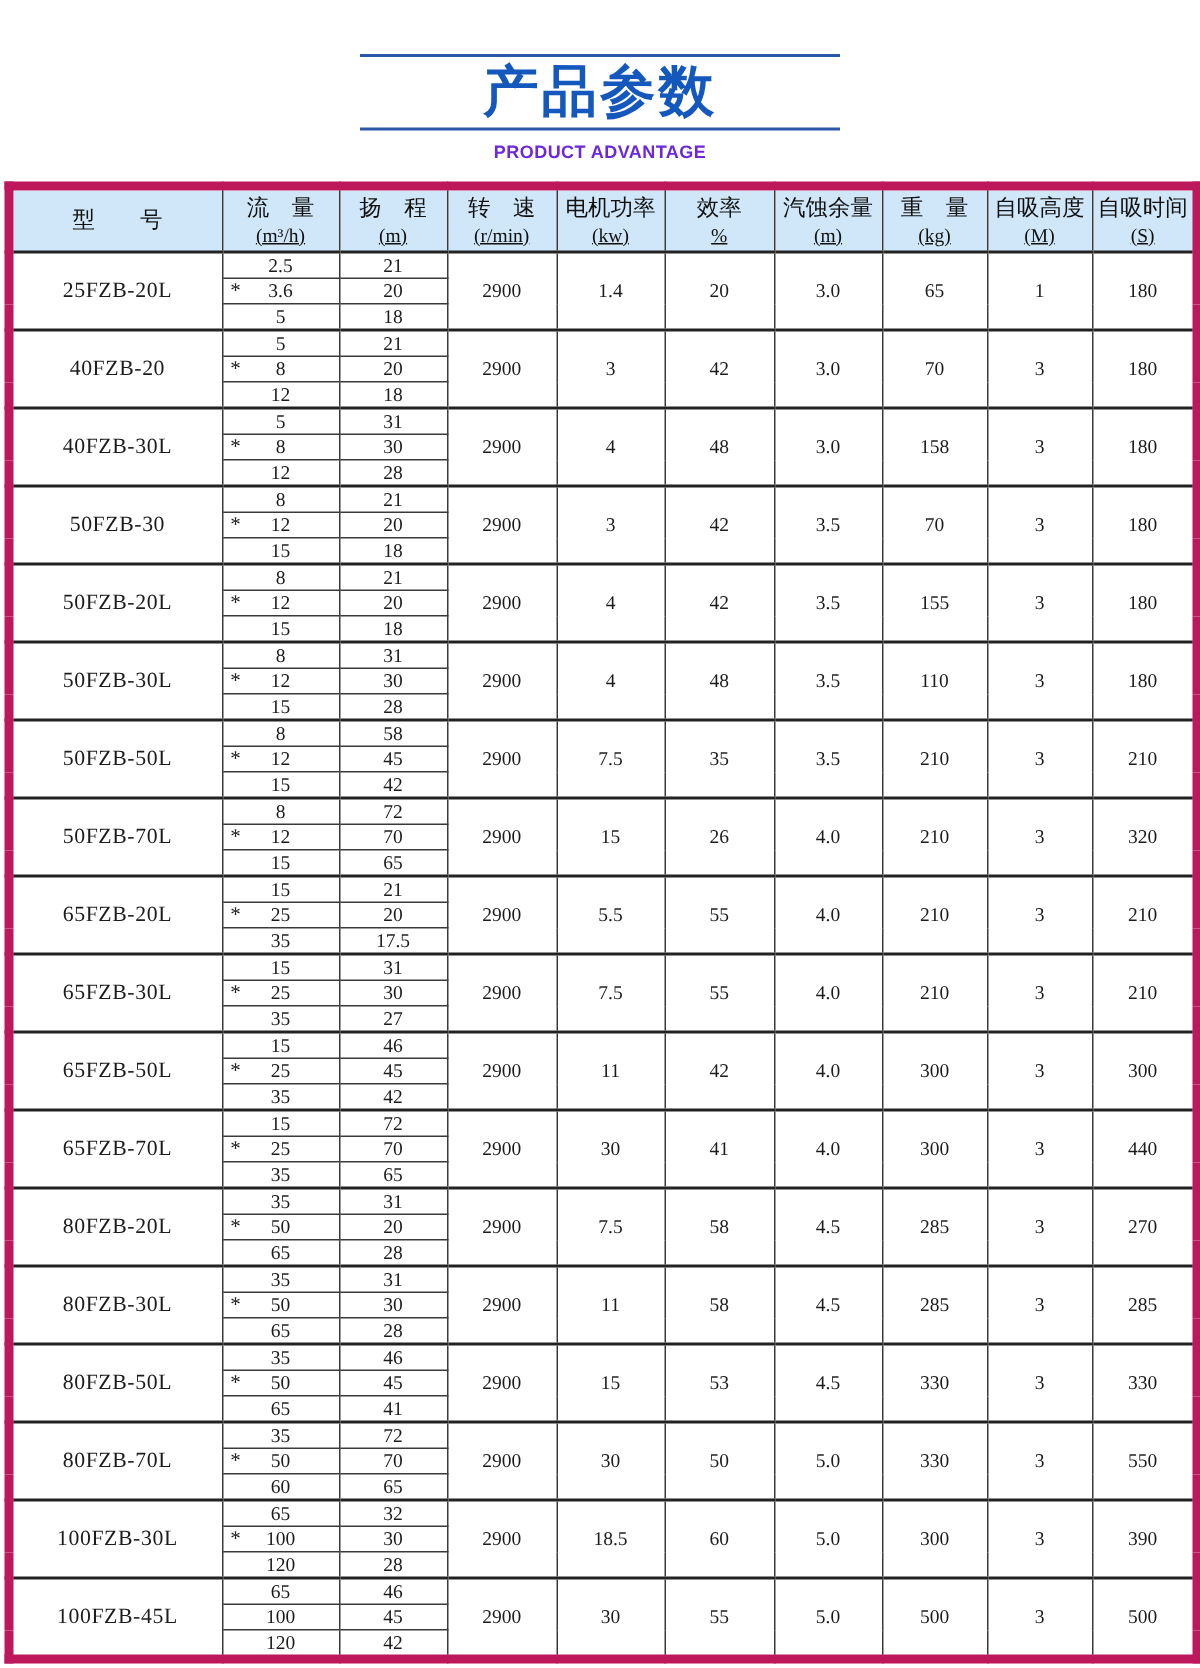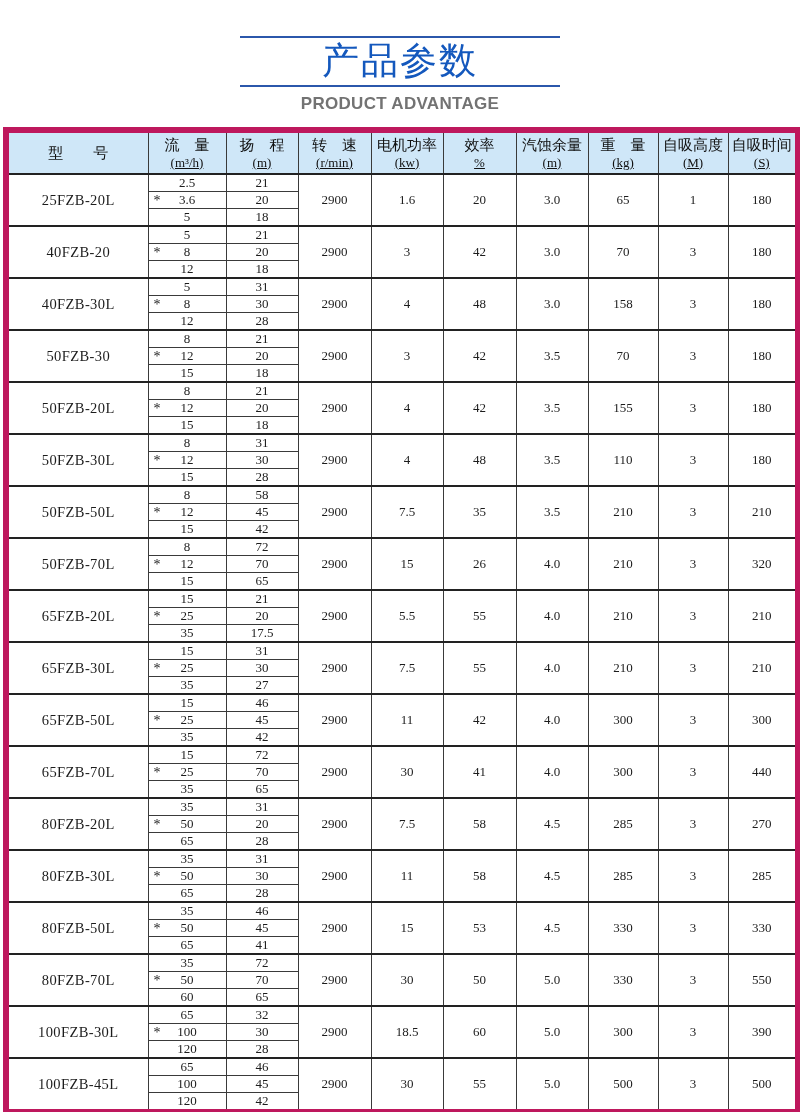--- a/index.html
+++ b/index.html
@@ -6,26 +6,26 @@
   body{
     width:800px;height:1112px;background:#ffffff;position:relative;
     font-family:"Liberation Serif","DejaVu Serif",serif;color:#1c1c1c;
     -webkit-font-smoothing:antialiased;
   }
   
   .header-block{padding-top:36px;text-align:center;}
   .rule{width:320px;height:2px;background:#2b57ab;margin:0 auto;}
   .page-title{
     font-family:"DejaVu Sans","Liberation Sans",sans-serif;
-    color:#1458bd;font-size:37px;font-weight:400;letter-spacing:2px;
+    color:#1458bd;font-size:37px;font-weight:700;letter-spacing:2px;
     line-height:1.2;margin:1px 0 2px 0;
   }
   .page-subtitle{
     font-family:"Liberation Sans","DejaVu Sans",sans-serif;
-    color:#737373;font-size:17px;font-weight:700;letter-spacing:.3px;
+    color:#6d28d9;font-size:12px;font-weight:700;letter-spacing:.3px;
     margin-top:7px;
   }
   
   table.spec{
     border-collapse:collapse;table-layout:fixed;
     width:792px;margin:13px 0 0 3px;
     border:6px solid #be185d;
   }
   .spec th,.spec td{
     border:1px solid #3a3a3a;text-align:center;vertical-align:middle;
@@ -112,21 +112,21 @@
         <div class="unit">(S)</div>
       </th>
     </tr>
   </thead>
 <tbody>
       <tr>
         <td class="model" rowspan="3">25FZB-20L</td>
         <td class="flow"><span class="star"></span><span>2.5</span></td>
         <td class="head">21</td>
         <td class="speed" rowspan="3">2900</td>
-        <td class="power" rowspan="3">1.6</td>
+        <td class="power" rowspan="3">1.4</td>
         <td class="eff" rowspan="3">20</td>
         <td class="npsh" rowspan="3">3.0</td>
         <td class="weight" rowspan="3">65</td>
         <td class="prime_h" rowspan="3">1</td>
         <td class="prime_t" rowspan="3">180</td>
       </tr>
       <tr>
         <td class="flow"><span class="star">*</span><span>3.6</span></td>
         <td class="head">20</td>
       </tr>

